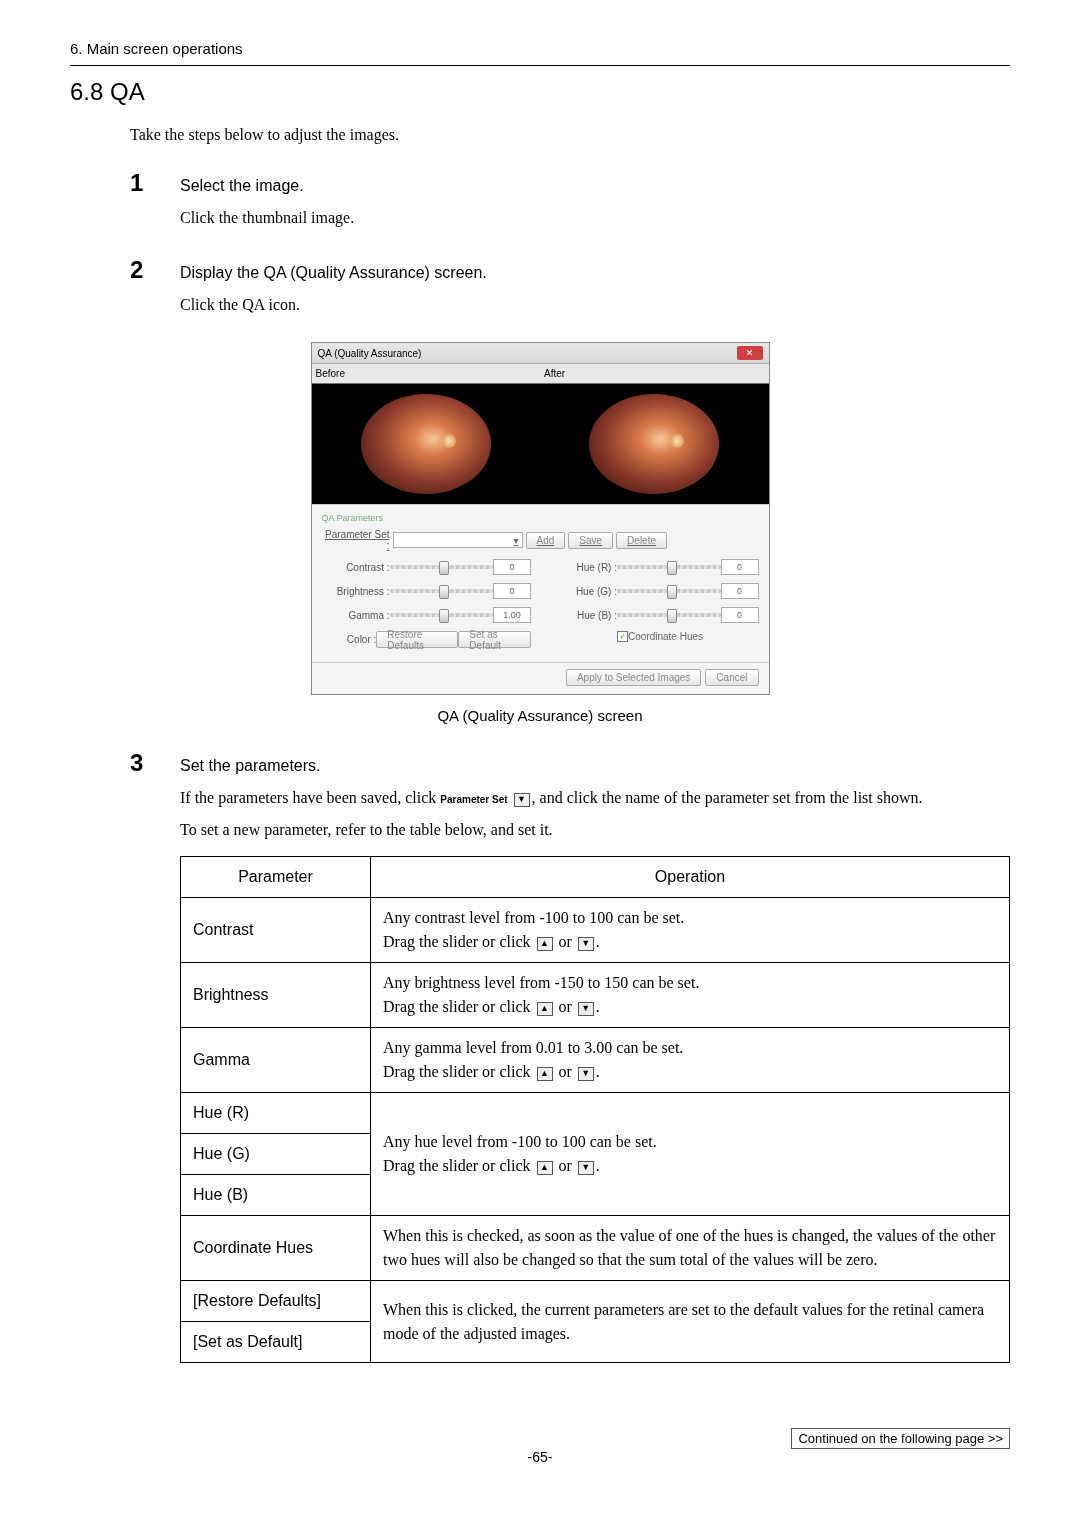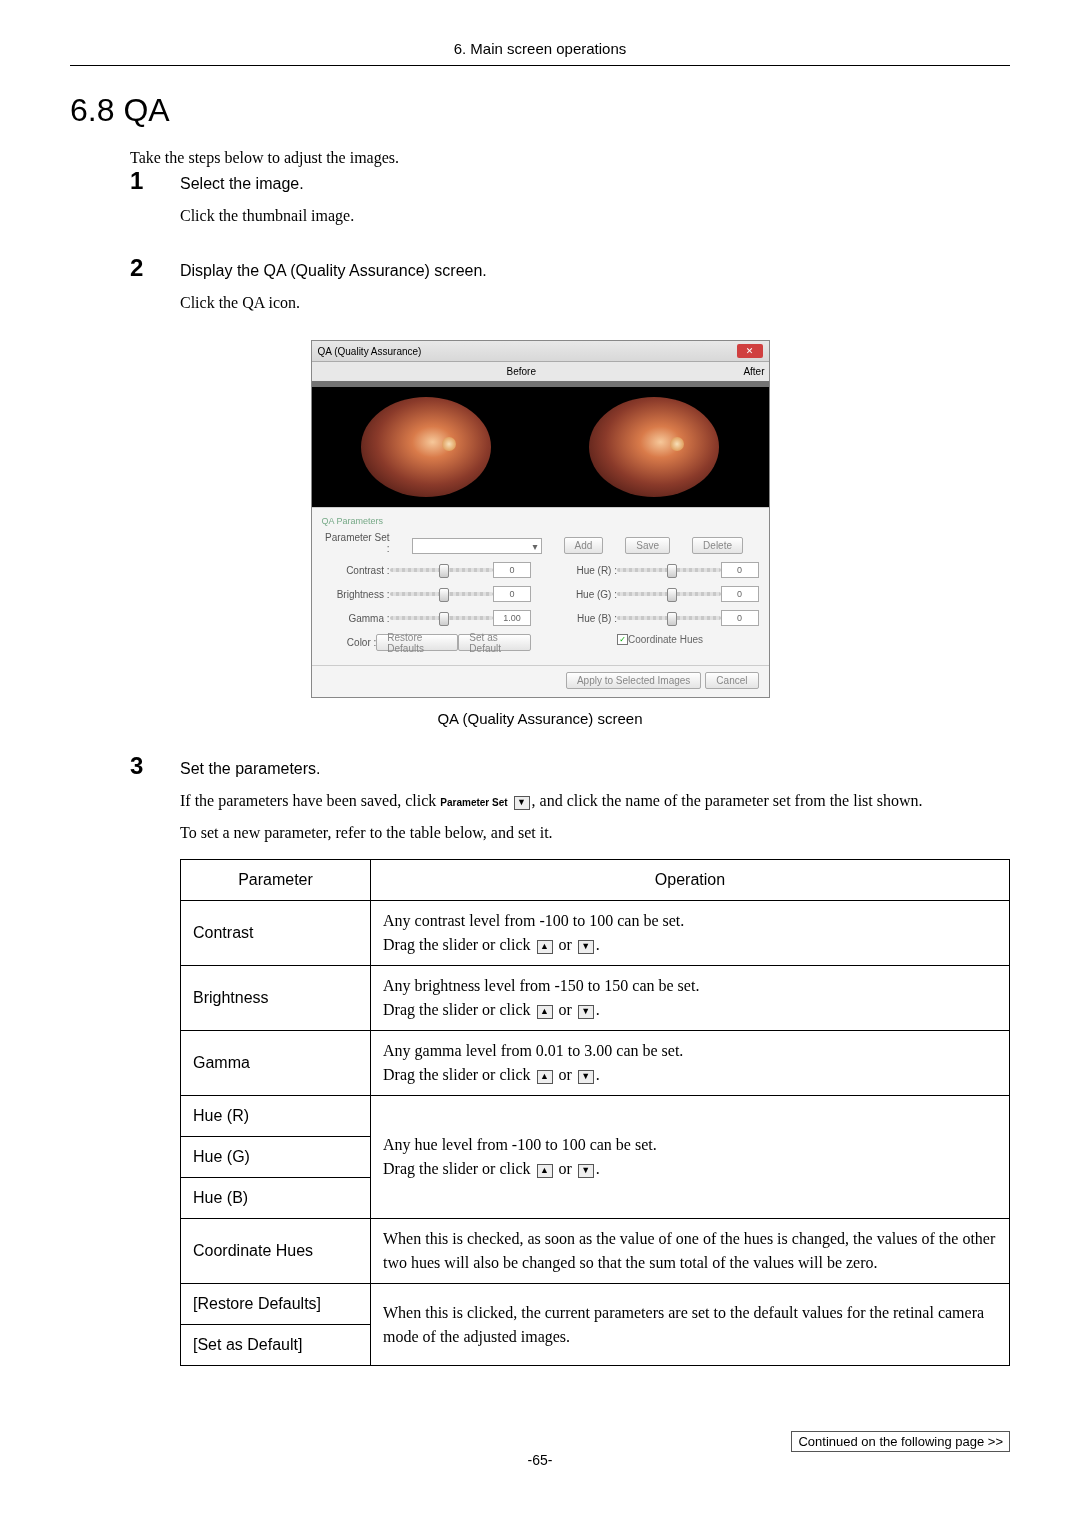--- a/index.html
+++ b/index.html
@@ -4,35 +4,36 @@
   <style>
     * { margin: 0; padding: 0; box-sizing: border-box; }
     body {
       font-family: "Times New Roman", serif;
       font-size: 16px;
       background: #fff;
       width: 1080px;
       padding: 40px 70px 30px 70px;
     }
     .header-section {
-      text-align: center;
+      text-align: left;
       font-family: Arial, sans-serif;
       font-size: 15px;
       padding-bottom: 8px;
       border-bottom: 1px solid #000;
-      margin-bottom: 26px;
+      margin-bottom: 12px;
     }
     .section-title {
       font-family: Arial, sans-serif;
-      font-size: 32px;
+      font-size: 24px;
       font-weight: normal;
       margin-bottom: 20px;
     }
     .intro-text {
       margin-left: 60px;
+      margin-bottom: 25px;
     }
     .step-block {
       margin-left: 60px;
       margin-bottom: 25px;
     }
     .step-row {
       display: flex;
       align-items: baseline;
       margin-bottom: 8px;
     }
@@ -95,24 +96,24 @@
       background: #d04040;
       color: #fff;
       align-items: center;
       justify-content: center;
       font-size: 9px;
       border-radius: 2px;
     }
     .qa-preview-row { display: flex; }
     .qa-preview-col { flex: 1; }
     .qa-col-hdr {
-      text-align: right;
+      text-align: left;
       padding: 4px;
       background: #e8e8e8;
-      border-bottom: 6px solid #737373;
+      border-bottom: 1px solid #737373;
     }
     .qa-image-holder {
       height: 120px;
       display: flex;
       align-items: center;
       justify-content: center;
       background: #000;
     }
     .qa-retina {
       width: 130px;
@@ -129,21 +130,21 @@
       border-radius: 50%;
       background: radial-gradient(circle, #f8e0b8 0%, #e0a060 70%);
     }
     .qa-params {
       padding: 8px 10px 6px 10px;
       border-top: 1px solid #ccc;
       color: #666;
     }
     .qa-params-title { color: #7a8; font-size: 9px; margin-bottom: 6px; }
     .qa-paramset-row {
-      display: flex; align-items: flex-end; gap: 22px; margin-bottom: 8px;
+      display: flex; align-items: center; gap: 3px; margin-bottom: 8px; text-decoration: underline;
     }
     .qa-label { width: 68px; text-align: right; color: #555; }
     .qa-dropdown {
       width: 130px; height: 16px;
       border: 1px solid #aaa; background: #fff;
       display: flex; align-items: center; justify-content: flex-end; padding-right: 3px;
     }
     .qa-btn {
       padding: 1px 10px; height: 17px;
       border: 1px solid #aaa; border-radius: 2px;

